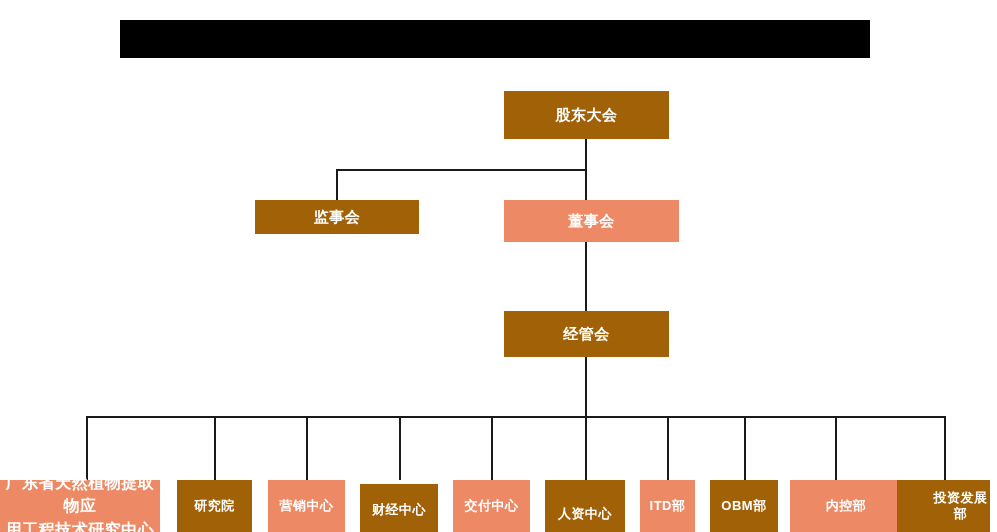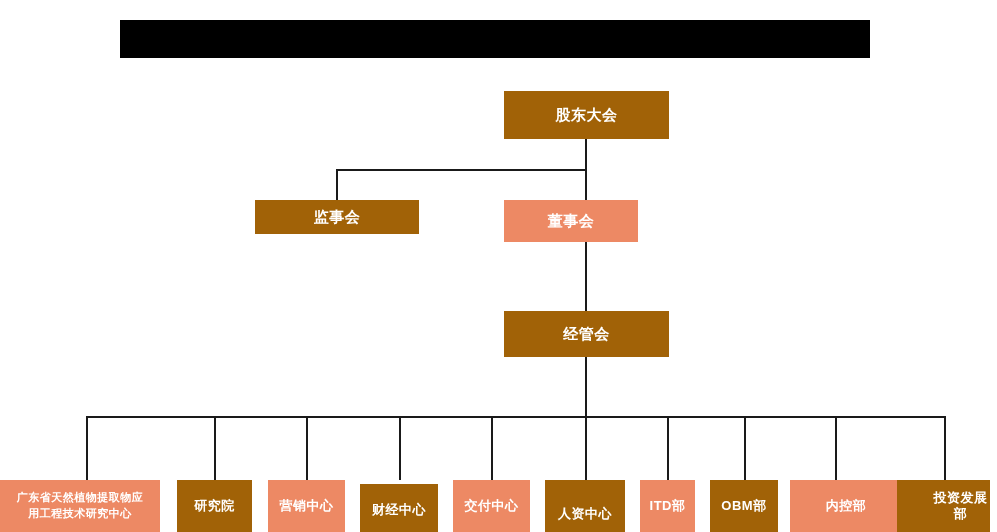--- a/index.html
+++ b/index.html
@@ -30,21 +30,21 @@
     letter-spacing:0.5px;
     line-height:1.25;
     z-index:3;
   }
   .node.dark{background:#a16207;}
   .node.light{background:#ED8964;}
 
   .n-top{font-size:15px;}
   .n-mid{font-size:15px;}
   .n-leaf{font-size:13px;}
-  .n-leaf.two-line{font-size:11px;padding:0 5px;line-height:1.45;}
+  .n-leaf.two-line{font-size:16px;padding:0 5px;line-height:1.45;}
 
   
   .ln{position:absolute;background:#1a1a1a;z-index:1;}
   .ln.v{width:2px;}
   .ln.h{height:2px;}
 </style>
 </head>
 <body>
 
 <div id="stage">
@@ -73,21 +73,21 @@
   <div class="ln v" style="left:585px;top:416px;height:64px;"></div>
   <div class="ln v" style="left:667px;top:416px;height:64px;"></div>
   <div class="ln v" style="left:744px;top:416px;height:64px;"></div>
   <div class="ln v" style="left:835px;top:416px;height:64px;"></div>
   <div class="ln v" style="left:944px;top:416px;height:64px;"></div>
 
   <div class="node dark n-top" style="left:504px;top:91px;width:165px;height:48px;">股东大会</div>
 
   <div class="node dark n-mid" style="left:255px;top:200px;width:164px;height:34px;">监事会</div>
 
-  <div class="node light n-mid" style="left:504px;top:200px;width:134px;height:42px;">董事会</div>
+  <div class="node light n-mid" style="left:504px;top:200px;width:175px;height:42px;">董事会</div>
 
   <div class="node dark n-mid" style="left:504px;top:311px;width:165px;height:46px;">经管会</div>
 
   <div class="node light n-leaf two-line" style="left:0px;top:480px;width:160px;height:52px;flex-direction:column;">
     <span>广东省天然植物提取物应</span>
     <span>用工程技术研究中心</span>
   </div>
 
   <div class="node dark n-leaf" style="left:177px;top:480px;width:75px;height:52px;">研究院</div>
 

